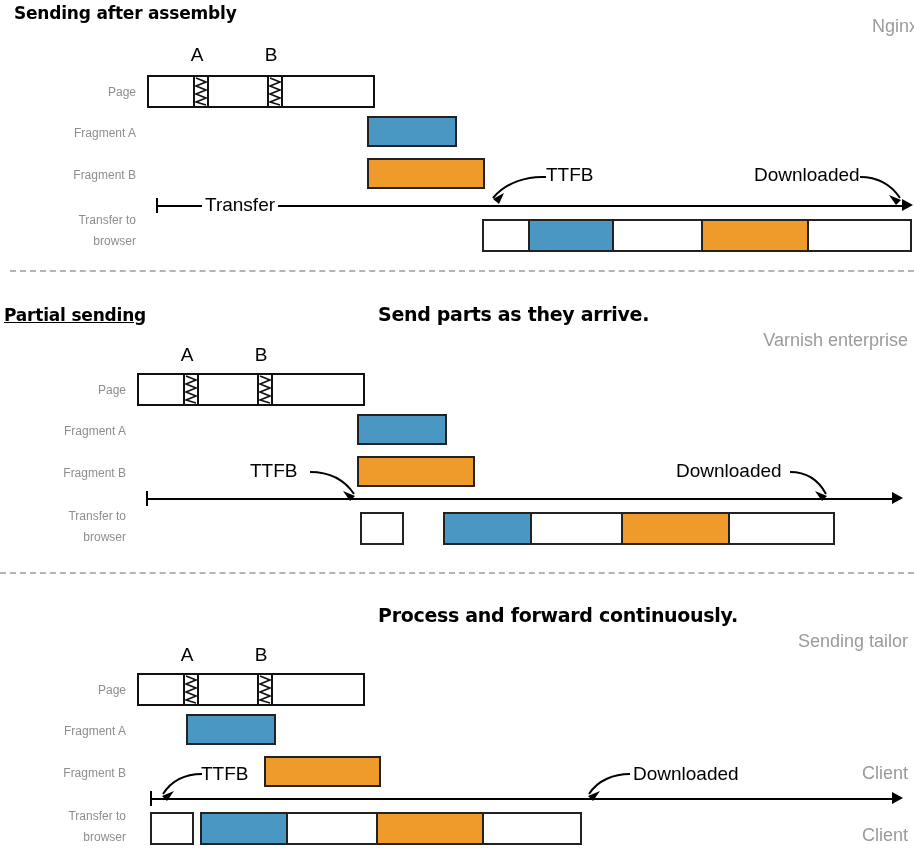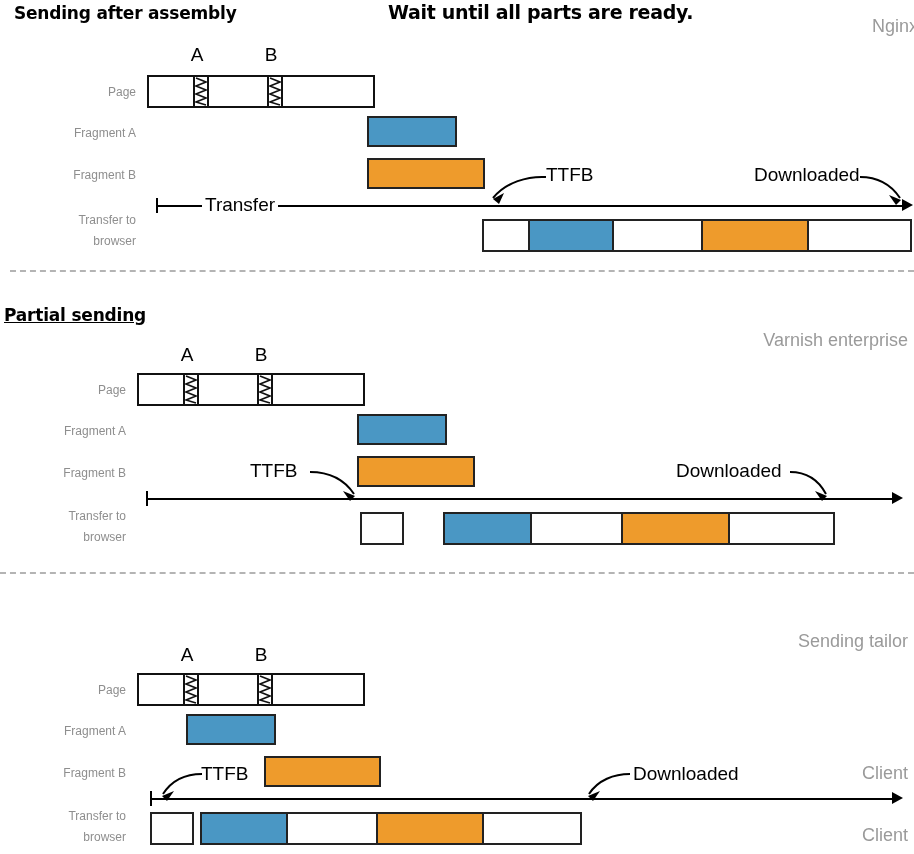--- a/index.html
+++ b/index.html
@@ -70,21 +70,20 @@
     border-top:2px dashed #b4b4b4;}
 </style>
 </head>
 <body>
 
 <div class="stage">
 
   <div class="section" style="top:0;height:272px;margin-left:10px;">
 
     <div class="sec-title" style="top:3px;">Sending after assembly</div>
-    <div class="sec-caption" style="top:1px;">Wait until all parts are ready.</div>
     <div class="sec-vendor" style="top:16px;">Nginx</div>
 
     <div class="ab-letter" style="left:177px;top:44px;">A</div>
     <div class="ab-letter" style="left:251px;top:44px;">B</div>
 
     <div class="row-label" style="left:0;top:82px;">Page</div>
     <div class="pagebar" style="left:137px;top:75px;width:228px;height:33px;">
       <div class="slot" style="left:44px;width:16px;">
         <svg width="12" height="29" viewBox="0 0 12 29" preserveAspectRatio="none">
           <path d="M1 1 L11 5 L1 9 L11 13 L1 17 L11 21 L1 25 L11 28" stroke="#111" stroke-width="1.6" fill="none"></path>
@@ -132,20 +131,21 @@
       <div class="tseg orange" style="width:106px;"></div>
       <div class="tseg white" style="width:101px;"></div>
     </div>
 
     <div class="divider" style="top:270px;"></div>
   </div>
 
   <div class="section" style="top:300px;height:272px;">
 
     <div class="sec-title" style="top:5px;text-decoration:underline;">Partial sending</div>
+    <div class="sec-caption" style="top:3px;">Send parts as they arrive.</div>
     <div class="sec-vendor" style="top:30px;">Varnish enterprise</div>
 
     <div class="ab-letter" style="left:177px;top:44px;">A</div>
     <div class="ab-letter" style="left:251px;top:44px;">B</div>
 
     <div class="row-label" style="left:0;top:80px;">Page</div>
     <div class="pagebar" style="left:137px;top:73px;width:228px;height:33px;">
       <div class="slot" style="left:44px;width:16px;">
         <svg width="12" height="29" viewBox="0 0 12 29" preserveAspectRatio="none">
           <path d="M1 1 L11 5 L1 9 L11 13 L1 17 L11 21 L1 25 L11 28" stroke="#111" stroke-width="1.6" fill="none"></path>
@@ -191,20 +191,21 @@
       <div class="tseg white" style="width:91px;"></div>
       <div class="tseg orange" style="width:107px;"></div>
       <div class="tseg white" style="width:103px;"></div>
     </div>
 
     <div class="divider" style="top:272px;"></div>
   </div>
 
   <div class="section" style="top:600px;height:254px;">
 
+    <div class="sec-caption" style="top:4px;">Process and forward continuously.</div>
     <div class="sec-vendor" style="top:31px;">Sending tailor</div>
 
     <div class="ab-letter" style="left:177px;top:44px;">A</div>
     <div class="ab-letter" style="left:251px;top:44px;">B</div>
 
     <div class="row-label" style="left:0;top:80px;">Page</div>
     <div class="pagebar" style="left:137px;top:73px;width:228px;height:33px;">
       <div class="slot" style="left:44px;width:16px;">
         <svg width="12" height="29" viewBox="0 0 12 29" preserveAspectRatio="none">
           <path d="M1 1 L11 5 L1 9 L11 13 L1 17 L11 21 L1 25 L11 28" stroke="#111" stroke-width="1.6" fill="none"></path>

